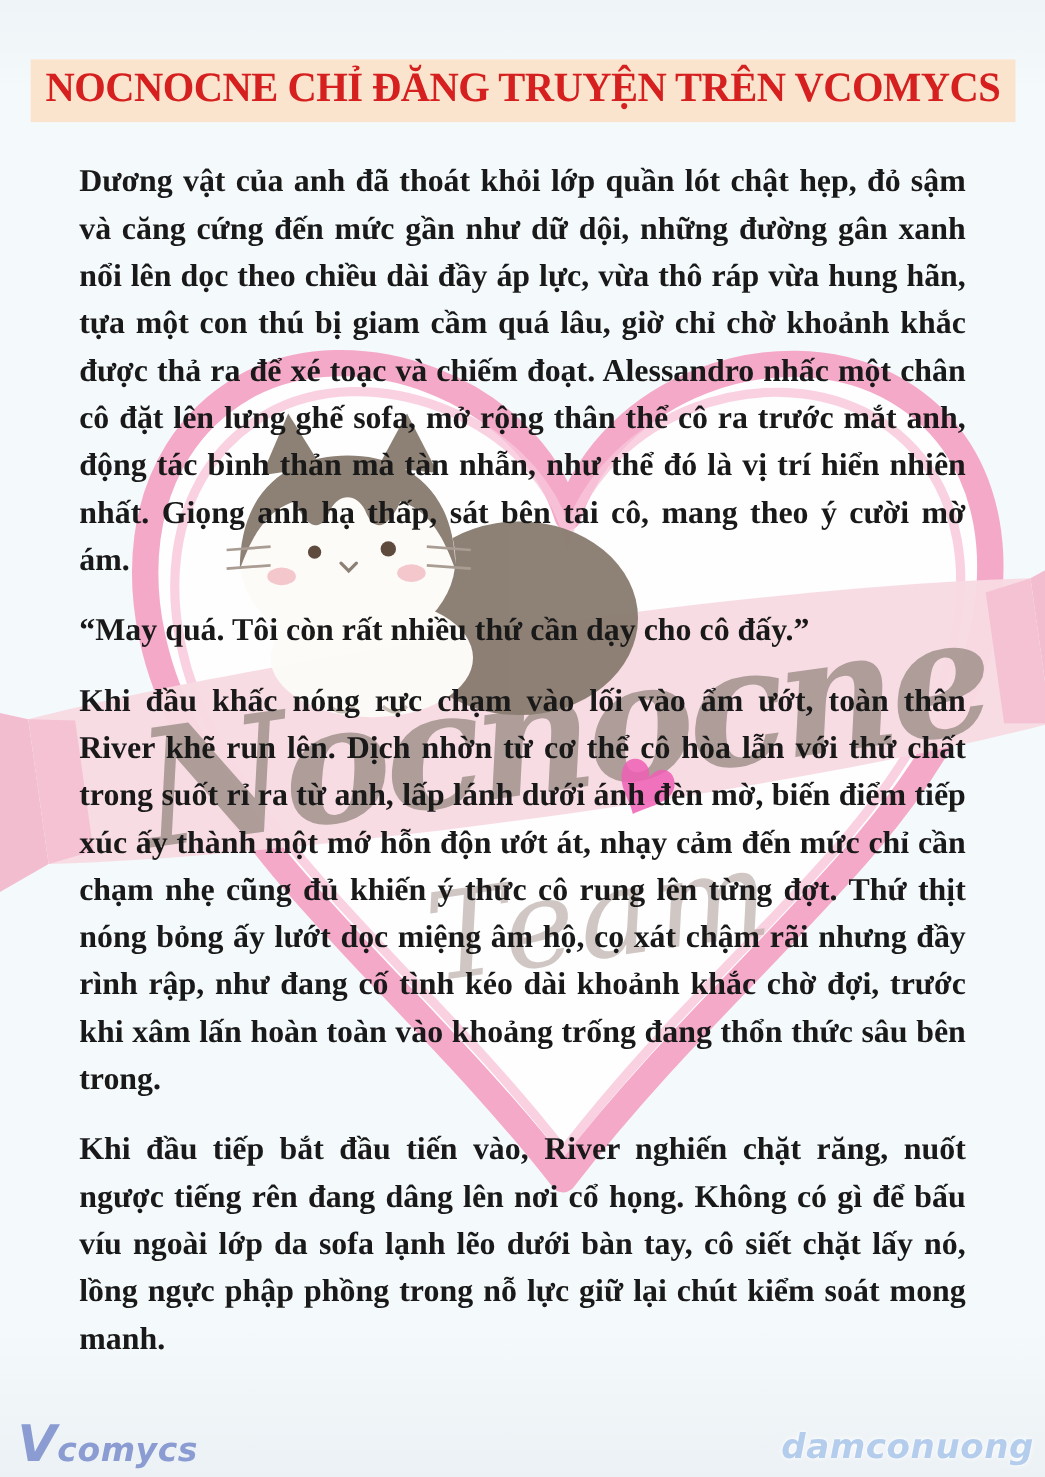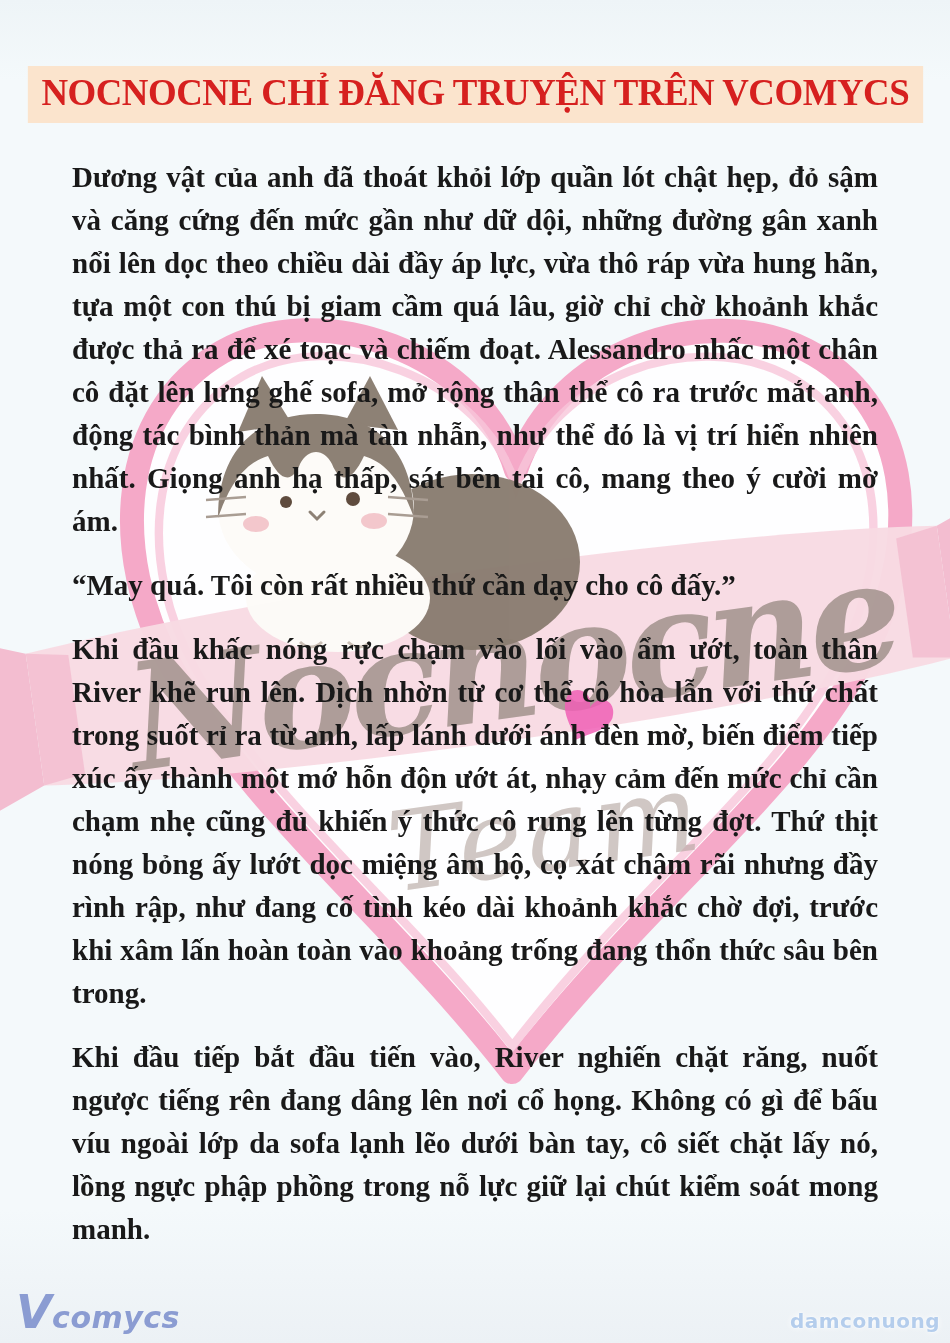--- a/index.html
+++ b/index.html
@@ -6,21 +6,21 @@
   .page{
     position:relative;
     width:950px;height:1343px;
     margin:0 auto;
     background:linear-gradient(180deg,#eef4f7 0%,#f4f9fb 6%,#f4f9fb 90%,#ecf1f5 100%);
     overflow:hidden;
     font-family:"Liberation Serif","DejaVu Serif",serif;
   }
   .watermark{position:absolute;left:0;top:0;z-index:0;}
   .content{position:absolute;left:0;top:0;width:100%;z-index:1;padding:54px 0 0;box-sizing:border-box;}
-  .title-wrap{text-align:center;margin:12px 0 14px;}
+  .title-wrap{text-align:center;margin:0 0 14px;}
   .title{
     display:inline-block;
     background:#fbe4cd;
     color:#d6201f;
     font-weight:700;
     font-size:38px;
     line-height:1.3;
     letter-spacing:-0.5px;
     padding:2px 14px 6px;
     white-space:nowrap;
@@ -40,22 +40,23 @@
     color:#8b9cd2;
     font-family:"DejaVu Sans","Liberation Sans",sans-serif;
     font-style:italic;font-weight:800;
     font-size:30px;letter-spacing:0.5px;text-align:right;
   }
   .footer-logo::first-letter{font-size:46px;}
   .footer-credit{
     position:absolute;right:10px;bottom:10px;z-index:2;
     color:#b4cdec;
     font-family:"DejaVu Sans","Liberation Sans",sans-serif;
-    font-weight:700;font-size:20px;letter-spacing:0.5px;
+    font-weight:700;font-size:31px;letter-spacing:0.5px;
     text-shadow:0 0 6px rgba(255,255,255,0.95),0 0 2px rgba(255,255,255,0.9);
+    font-style:italic;
   }
 </style>
 </head>
 <body>
 
 <div class="page">
 
   <svg class="watermark" width="950" height="1343" viewBox="0 0 950 1343">
 
     <g>

